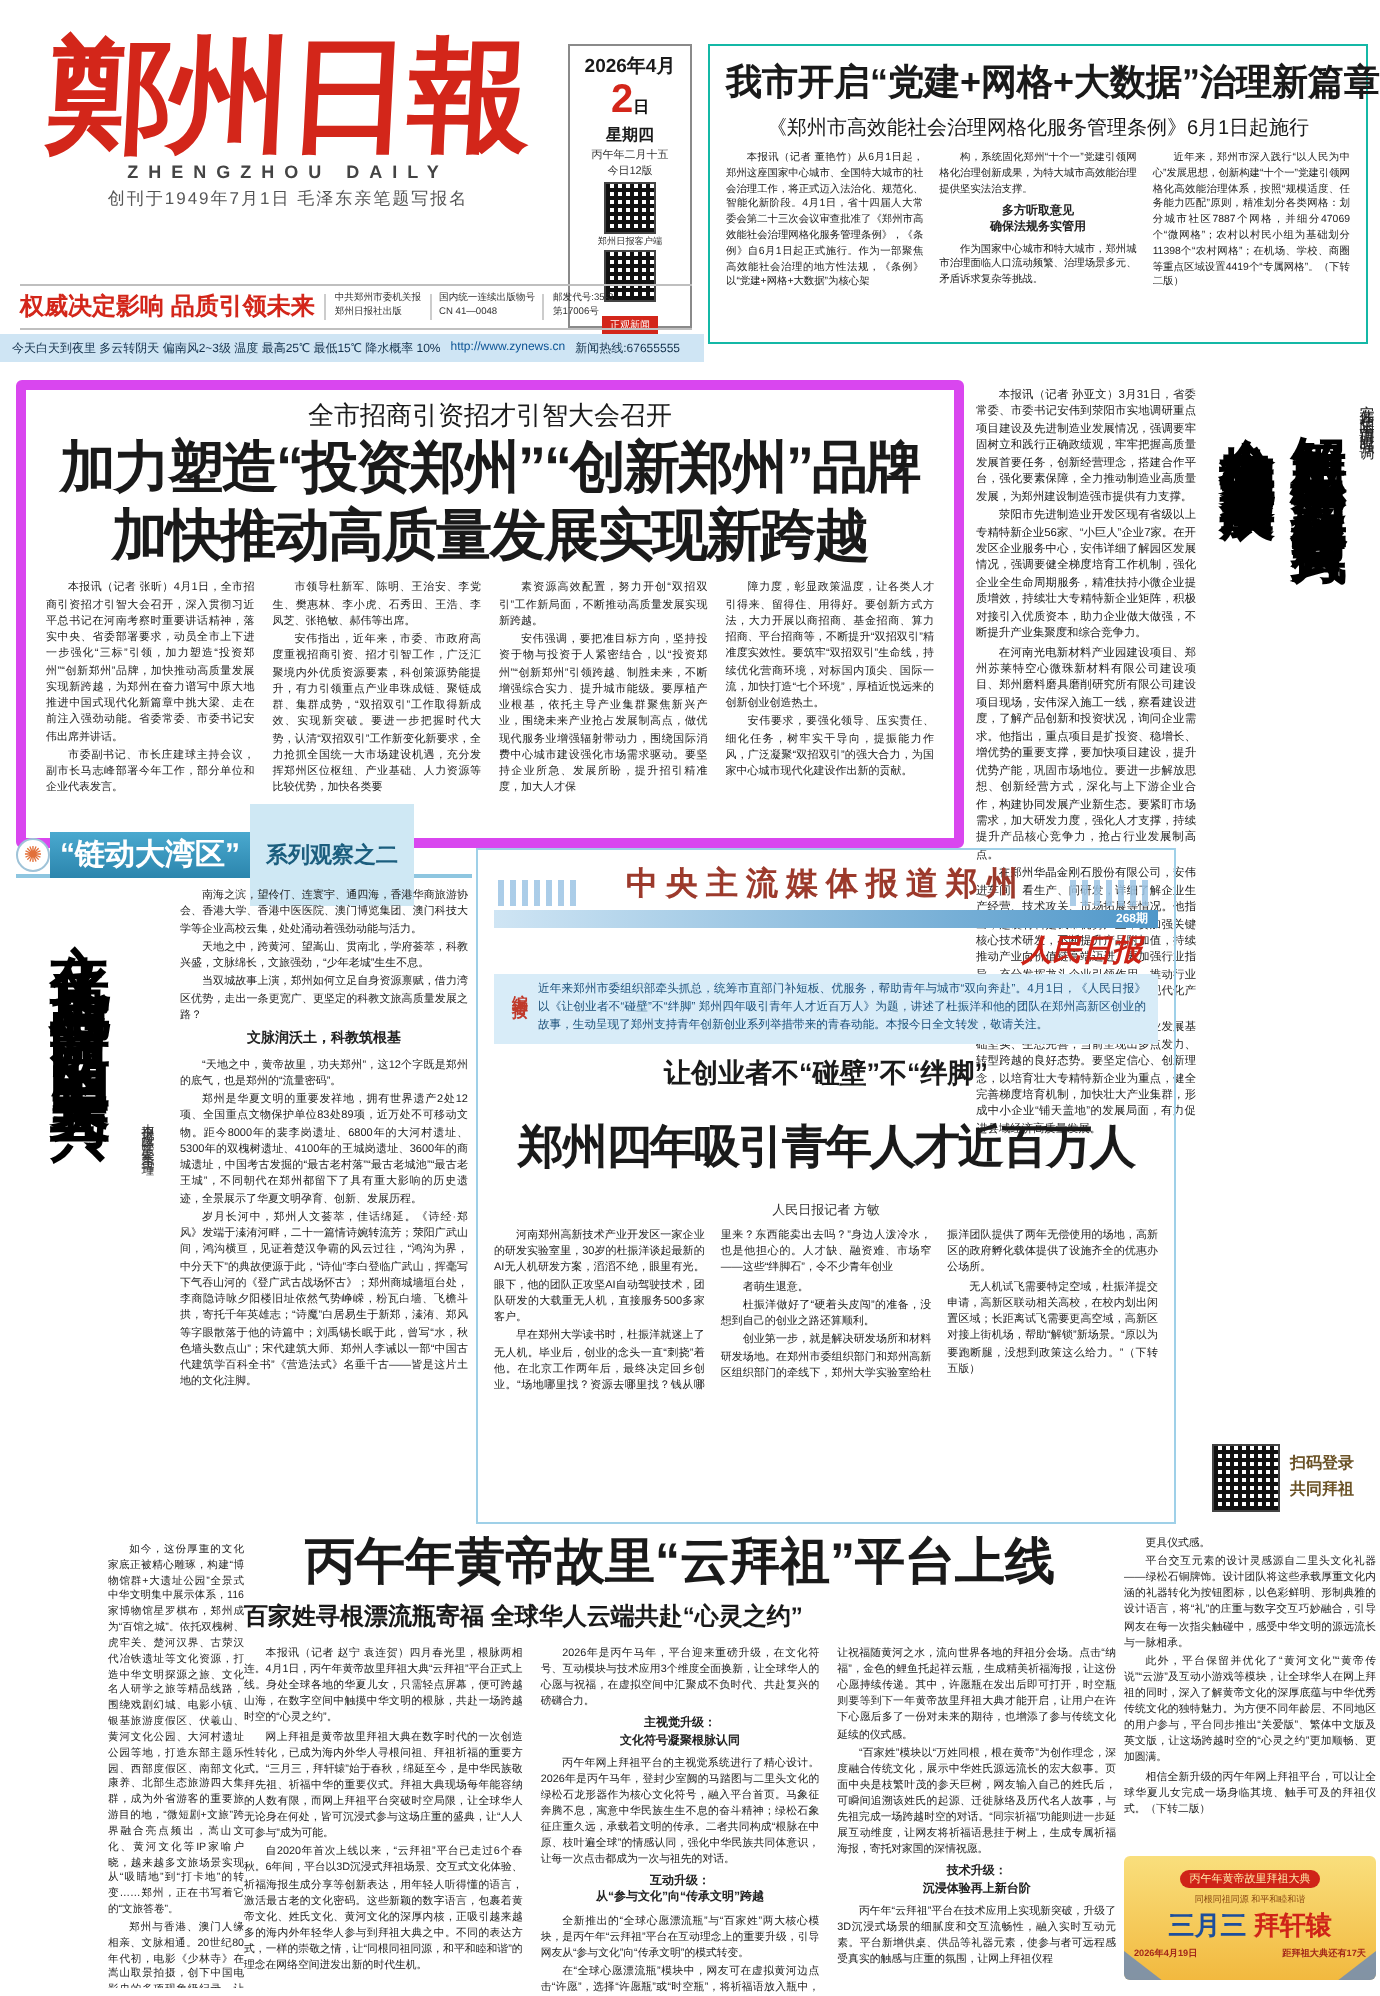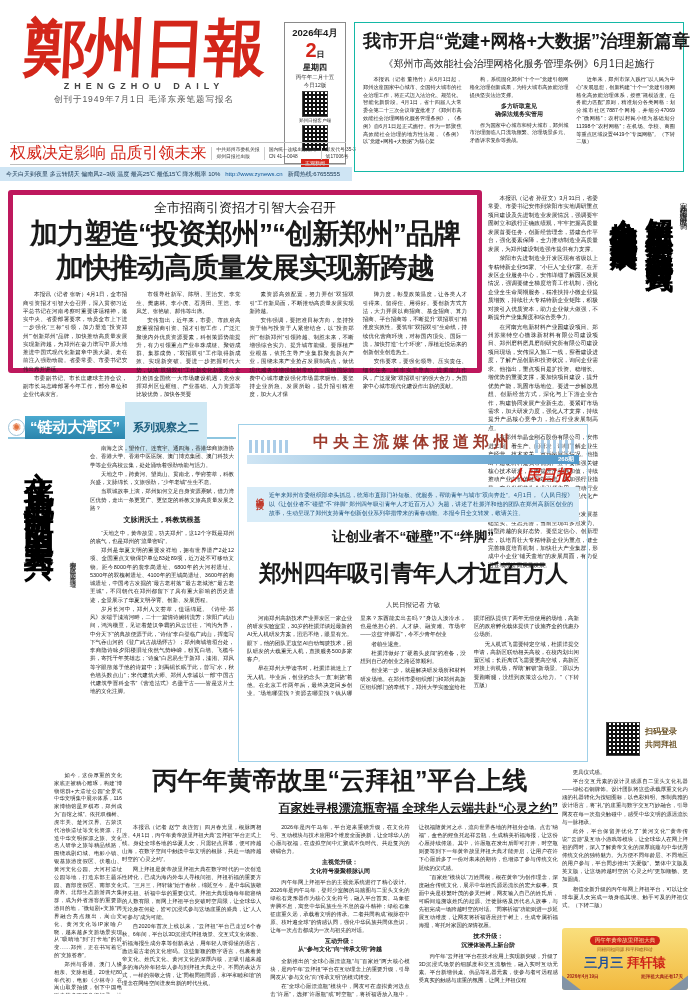--- a/index.html
+++ b/index.html
@@ -28,35 +28,35 @@
   .db-week { font-size:8px; font-weight:700; margin-top:1px; }
   .db-lunar,.db-pages { font-size:5.5px; color:#333; margin-top:1px; }
   .qr { width:26px; height:26px; margin:2px auto 0; border:1px solid #444;
         background-image:repeating-linear-gradient(0deg,#111 0 2px,rgba(255,255,255,0) 2px 4px),
                          repeating-linear-gradient(90deg,#111 0 2px,#fff 2px 4px); }
   .qr-label { font-size:4.6px; color:#333; margin-top:1px; }
   .qr-label-red { display:inline-block; font-size:5px; color:#fff; background:#d3261a; padding:1px 4px; margin-top:1px; }
 
   .tagrow { left:10px; top:142px; width:336px; height:23px; border-top:1px solid #bfbfbf;
             border-bottom:1px solid #bfbfbf; display:flex; align-items:center; }
-  .slogan { color:#d3261a; font-weight:400; font-size:16px; white-space:nowrap; padding-right:5px; }
+  .slogan { color:#d3261a; font-weight:700; font-size:12px; white-space:nowrap; padding-right:5px; }
   .tag-col { border-left:1px solid #ccc; padding:0 4px; font-size:4.8px; color:#333; line-height:1.35; white-space:nowrap; }
   .weather { left:0; top:167px; width:352px; height:14px; background:#cfe5f4; display:flex;
              align-items:center; gap:5px; padding:0 6px; font-size:6px; color:#14324d; white-space:nowrap; overflow:hidden; }
   .weather .site { color:#0b5394; }
 
   
   .topbox { left:354px; top:22px; width:330px; height:150px; border:1px solid #14b8a6; padding:6px 8px 4px; }
   .tb-head { font-size:18px; font-weight:900; text-align:center; white-space:nowrap; letter-spacing:0; }
   .tb-sub  { font-size:10px; text-align:center; margin:4px 0 5px; white-space:nowrap; }
   .tb-body { column-count:3; column-gap:8px; font-size:5.2px; line-height:1.5; height:98px; overflow:hidden; color:#222; }
   .flow-sub { font-weight:700; text-align:center; text-indent:0; font-size:6px; margin:3px 0; line-height:1.35; }
 
   
-  .redbox { left:8px; top:190px; width:474px; height:183px; border:5px solid #be185d; border-radius:3px;
+  .redbox { left:8px; top:190px; width:474px; height:234px; border:5px solid #d946ef; border-radius:3px;
             padding:3px 10px; background:#fff; }
   .rb-kicker { text-align:center; font-size:13px; margin-top:1px; }
   .rb-h { text-align:center; font-size:28px; font-weight:900; line-height:1.22; letter-spacing:-1px; white-space:nowrap; }
   .rb-body { column-count:4; column-gap:9px; font-size:5.5px; line-height:1.5; height:114px; overflow:hidden; margin-top:5px; color:#222; }
 
   
   .xycol { left:488px; top:194px; width:110px; height:520px; overflow:hidden;
            font-size:5.7px; line-height:1.48; color:#222; }
   .vhead { left:602px; top:196px; width:86px; height:520px; writing-mode:vertical-rl; }
   .vh-kicker { font-size:7.5px; letter-spacing:2px; color:#222; margin-left:4px; }
@@ -97,21 +97,21 @@
   .mb-el { writing-mode:vertical-rl; color:#c0392b; font-weight:700; font-size:8px; letter-spacing:2px; flex:0 0 auto; }
   .mb-note-t { font-size:5.8px; color:#1a4f79; line-height:1.55; text-align:justify; }
   .mb-kicker { text-align:center; font-size:13.5px; font-weight:900; margin-top:6px; }
   .mb-head { text-align:center; font-size:23px; font-weight:900; letter-spacing:-1px; margin:12px 0; white-space:nowrap; }
   .mb-byline { text-align:center; font-size:6.5px; color:#333; margin:2px 0 4px; }
   .mb-body { column-count:3; column-gap:8px; font-size:5.5px; line-height:1.5; height:142px; overflow:hidden; color:#222; }
 
   
   .worship { left:122px; top:764px; width:436px; height:232px; }
   .w-head { text-align:center; font-size:25px; font-weight:900; white-space:nowrap; }
-  .w-sub  { text-align:right; font-size:12px; font-weight:700; margin:3px 0 6px; white-space:nowrap;text-decoration:underline; }
+  .w-sub  { text-align:left; font-size:12px; font-weight:700; margin:3px 0 6px; white-space:nowrap; }
   .w-body { column-count:3; column-gap:9px; font-size:5.4px; line-height:1.5; height:178px; overflow:hidden; color:#222; }
   .wcol4 { left:562px; top:768px; width:126px; height:156px; overflow:hidden; font-size:5.4px; line-height:1.5; color:#222; }
 
   
   .adbanner { left:562px; top:928px; width:126px; height:62px; border-radius:3px; overflow:hidden;
               background:linear-gradient(180deg,#f9df7d,#f2b93f); text-align:center; position:absolute; }
   .ad-mount { position:absolute; bottom:-4px; width:0; height:0; opacity:.75;
               border-bottom:20px solid #5c86c5; }
   .ad-ml { left:-2px; border-right:26px solid rgba(255,255,255,0); }
   .ad-mr { right:-2px; border-left:26px solid rgba(255,255,255,0); }

